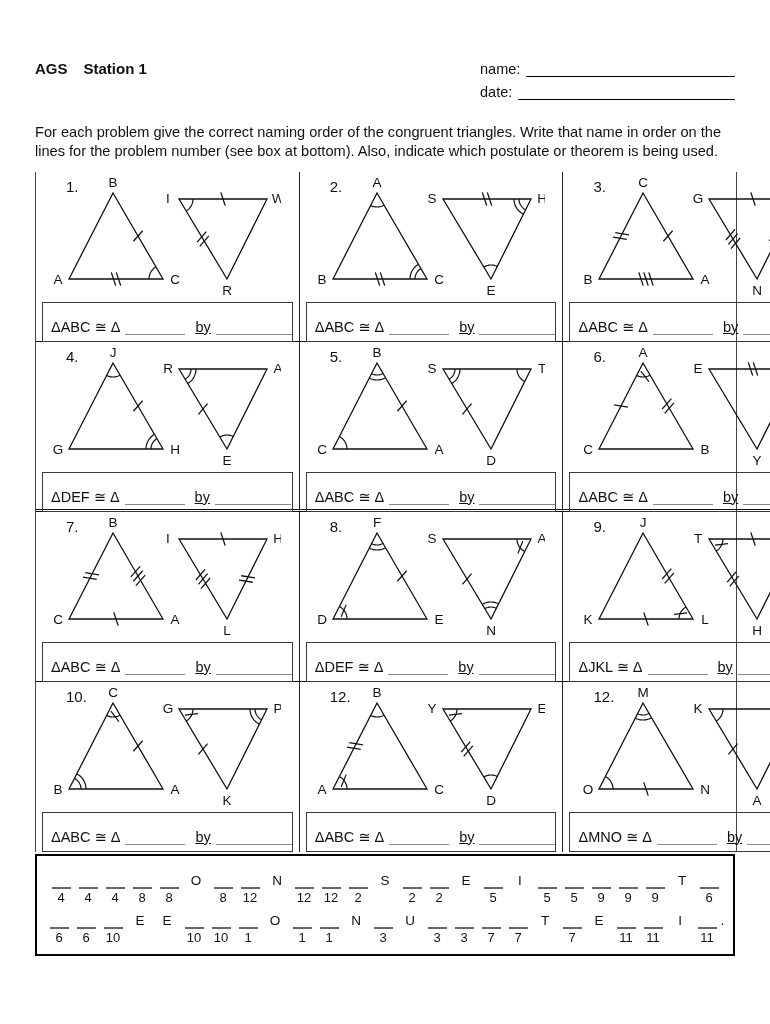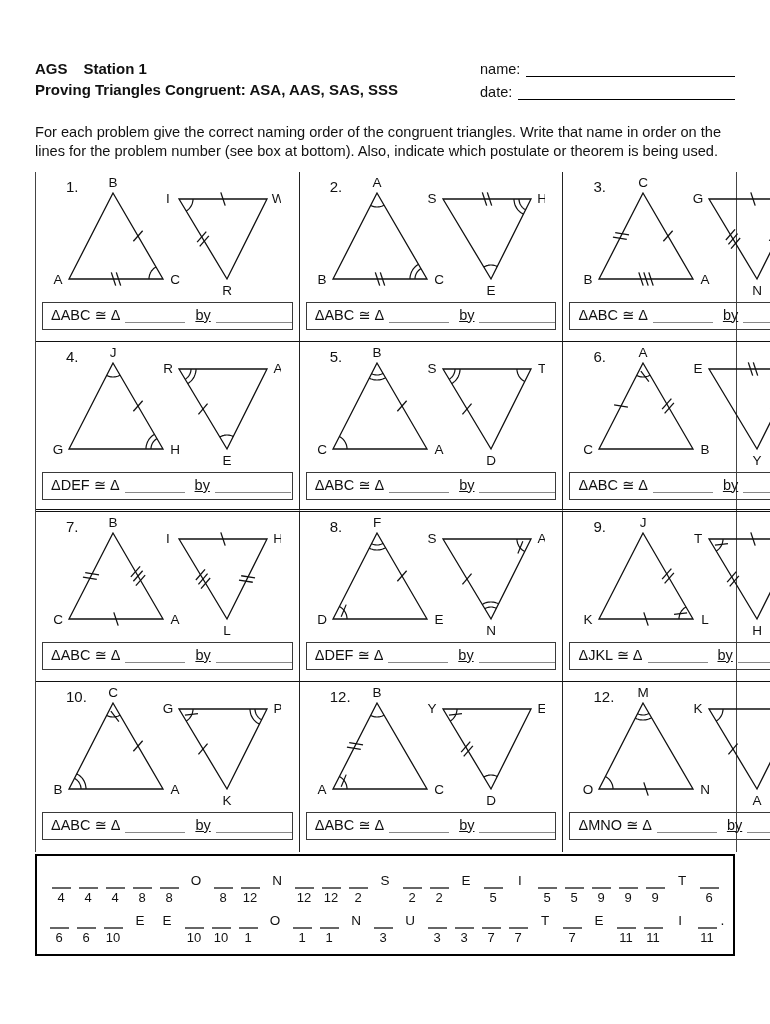--- a/index.html
+++ b/index.html
@@ -19,21 +19,21 @@
   .instructions{font-size:14.6px;line-height:1.32;margin:16px 0 10px;width:700px;}
 
   
   .grid{display:grid;grid-template-columns:repeat(3,1fr);width:700px;border-left:1px solid #444;border-right:1px solid #444;}
   .cell{position:relative;height:170px;box-sizing:border-box;padding:5px 3px 0;}
   .cell.br{border-right:1px solid #222;}
   .cell.bb{border-bottom:1.5px solid #111;}
   .cell.bb2{border-bottom:3px double #111;}
   .pnum{position:absolute;left:30px;top:6px;font-size:15px;}
   .cell svg{display:block;margin:0 auto;}
-  .abox{height:28px;border:1.5px solid #3a3a3a;margin:3px 3px 0;display:flex;align-items:flex-end;padding:0 0 6px 8px;box-sizing:border-box;font-size:14.5px;white-space:nowrap;}
+  .abox{height:40px;border:1.5px solid #3a3a3a;margin:3px 3px 0;display:flex;align-items:flex-end;padding:0 0 6px 8px;box-sizing:border-box;font-size:14.5px;white-space:nowrap;}
   .blank{display:inline-block;border-bottom:1.5px solid #888;height:12px;}
   .abox .stmt{margin-right:5px;}
   .abox .b1{width:60px;margin-right:10px;}
   .abox .by{margin-right:5px;text-decoration:underline;}
   .abox .b2{width:76px;}
 
   
   .puzzle{width:700px;box-sizing:border-box;border:2.5px solid #000;margin-top:2px;padding:16px 8px 8px;}
   .slot-row{display:flex;justify-content:center;align-items:flex-end;}
   .slot{width:25px;text-align:center;margin:0 1px;}
@@ -46,21 +46,20 @@
 </style>
 </head>
 <body>
 
 <div class="page">
   <div class="header">
     <div class="header-left">
       <div class="title-line1">
         <span>AGS</span><span class="station">Station 1</span>
       </div>
-      <div class="title-line2">Proving Triangles Congruent: ASA, AAS, SAS, SSS</div>
     </div>
     <div class="header-right">
       <div class="field-line">
         <span>name:</span>
         <span class="write-line"></span>
       </div>
       <div class="field-line">
         <span>date:</span>
         <span class="write-line"></span>
       </div>

